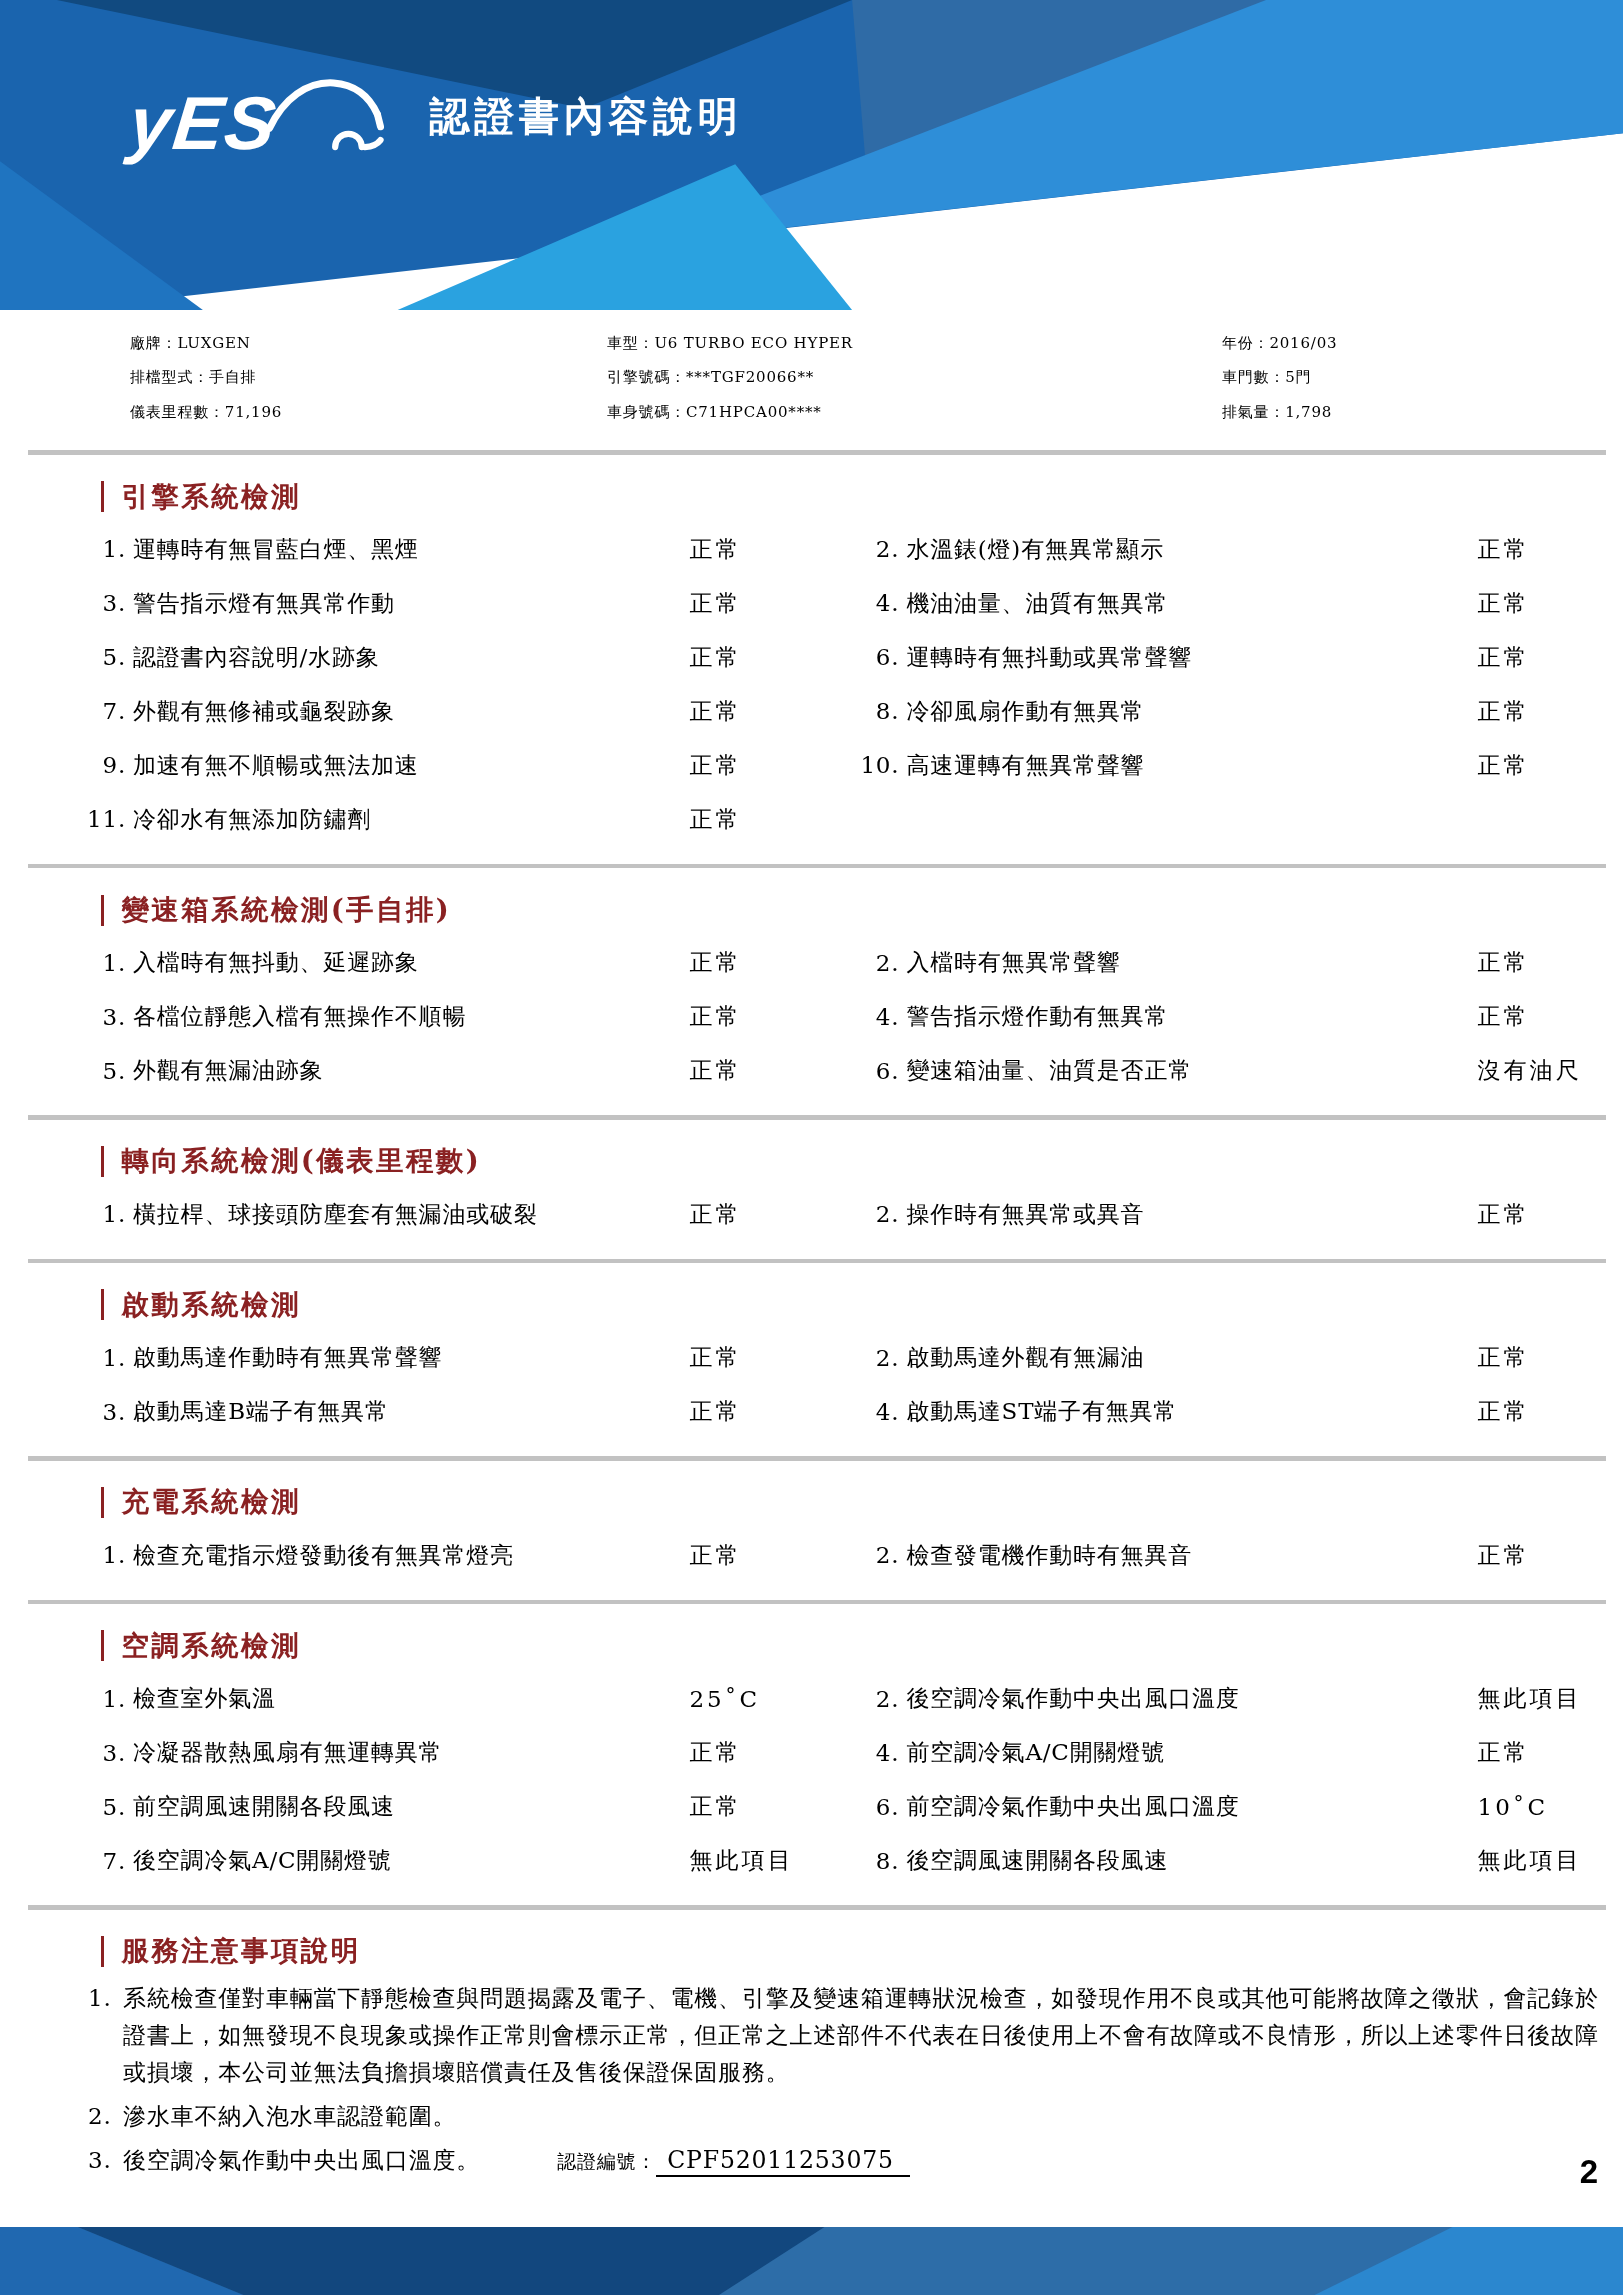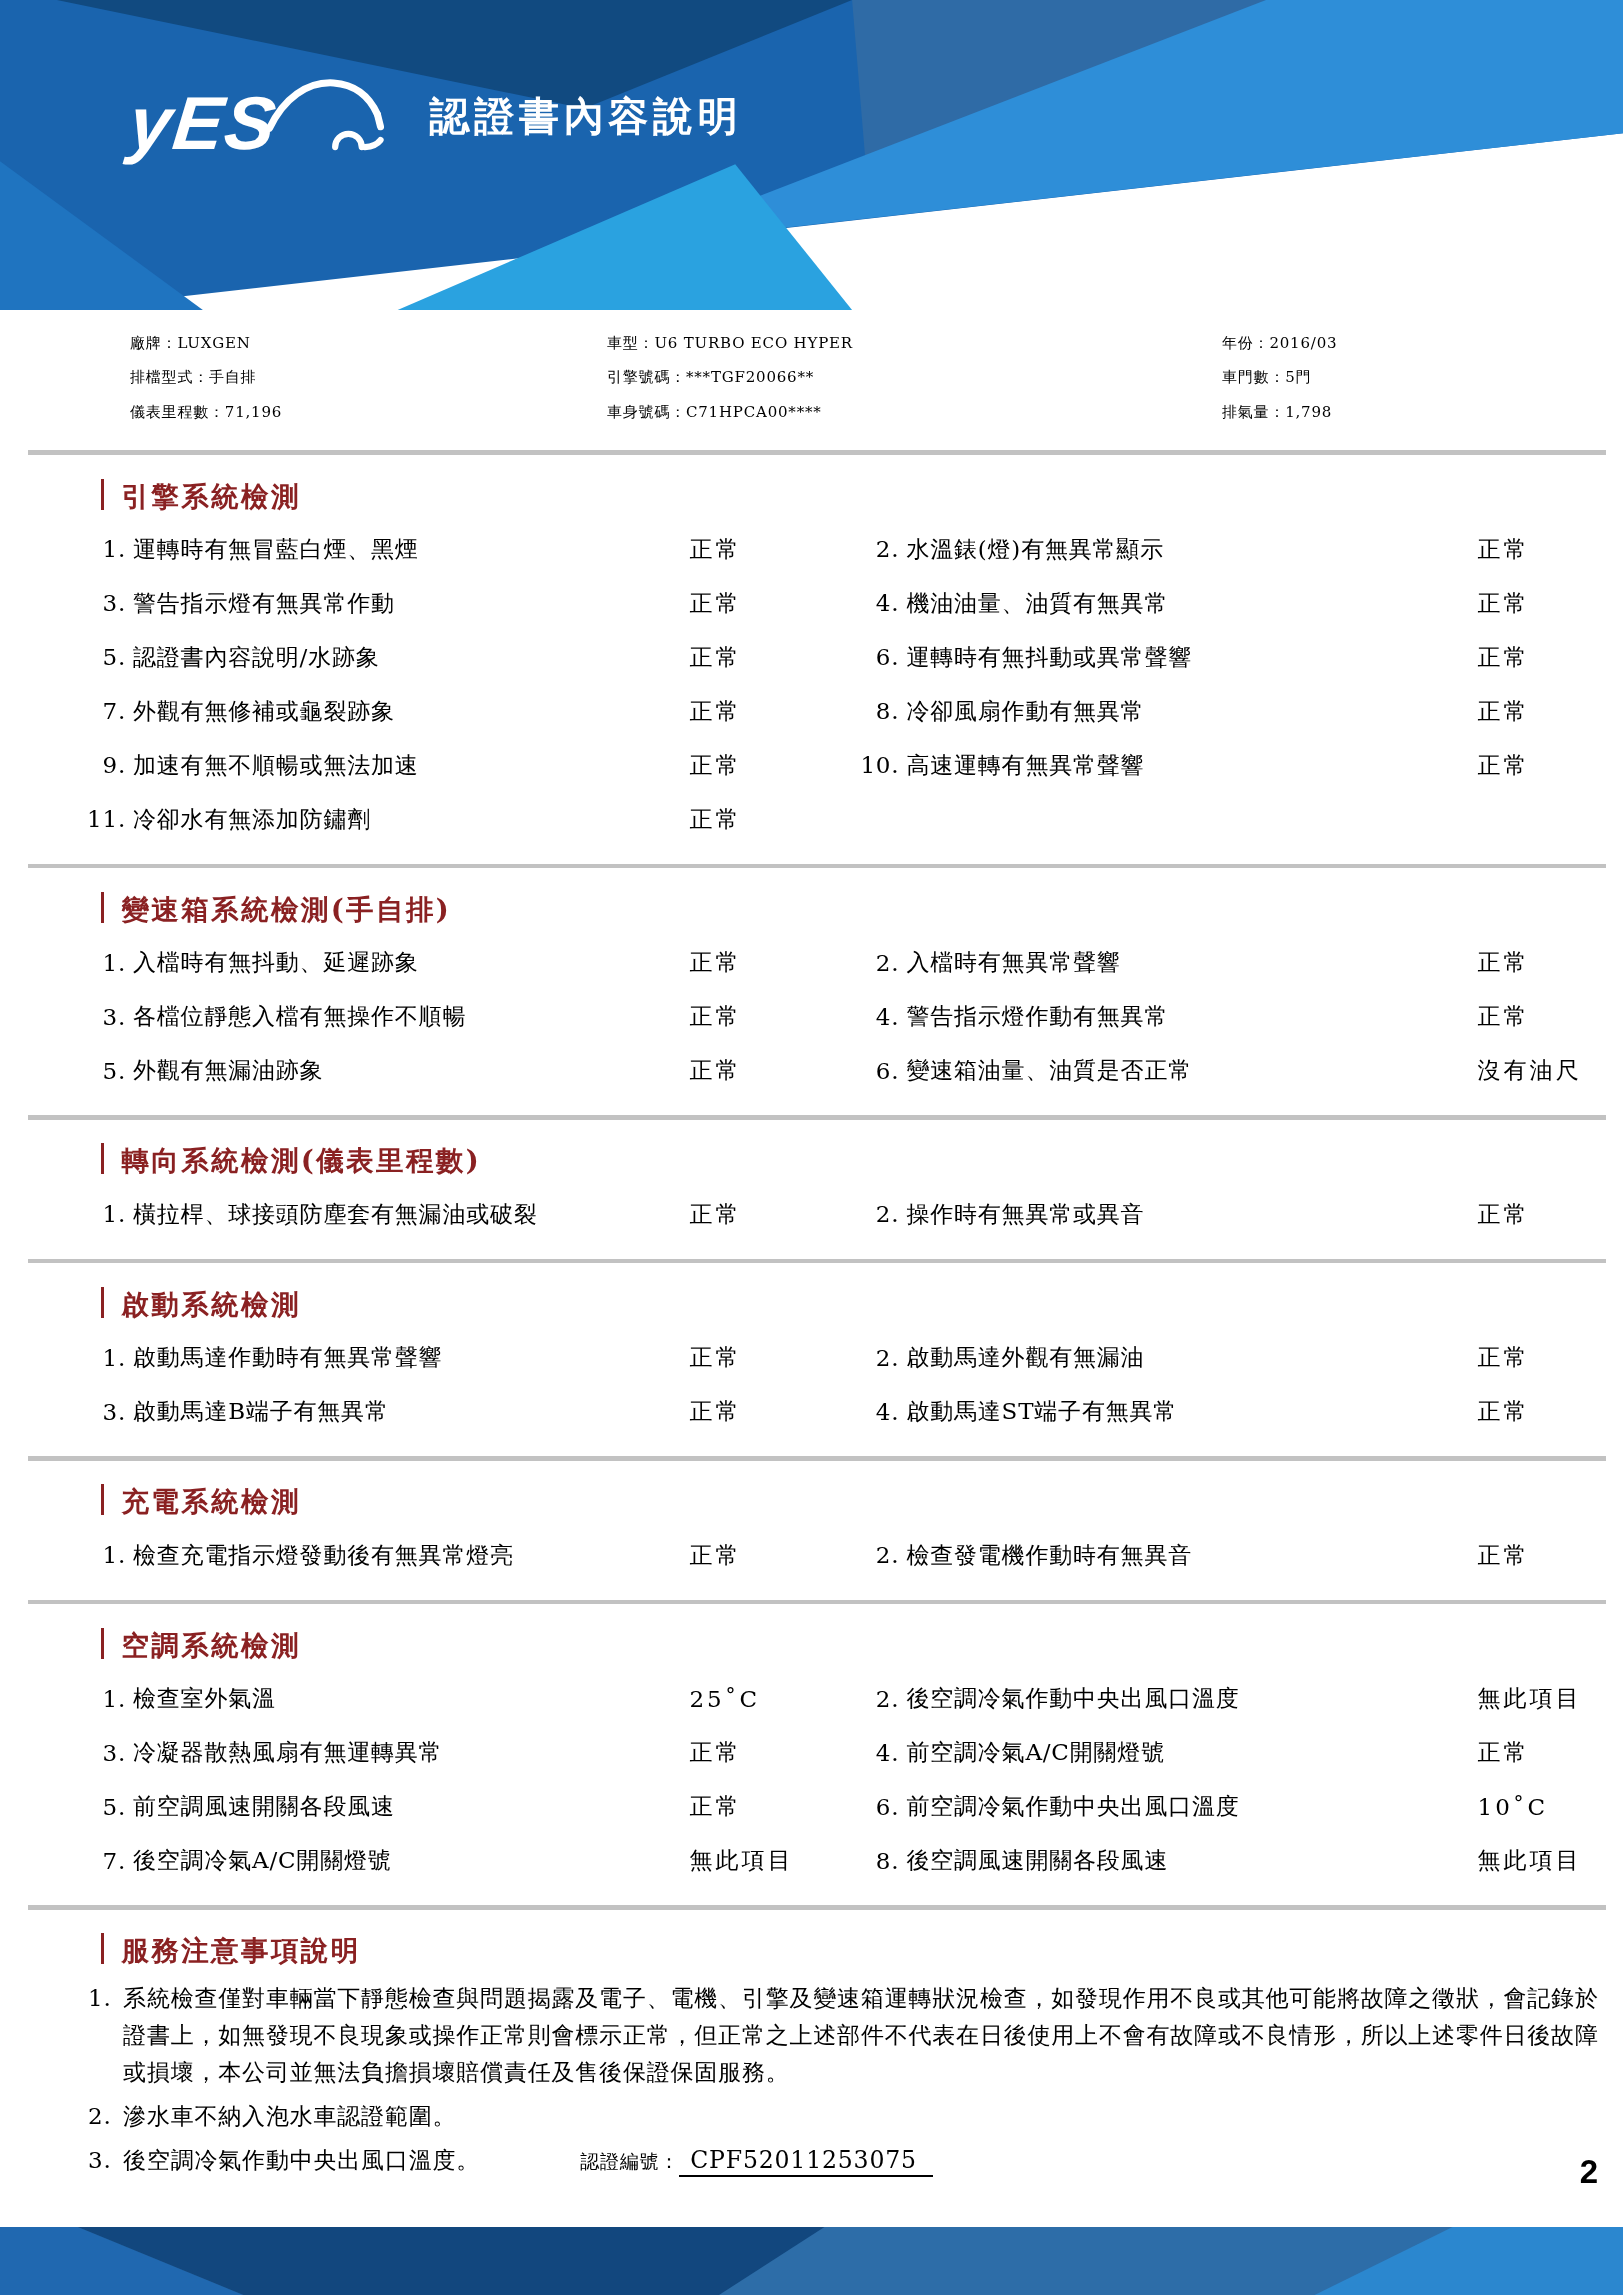--- a/index.html
+++ b/index.html
@@ -21,35 +21,35 @@
   .car-svg{margin-left:-11px;margin-bottom:3.1px;}
   .page-title{margin:0;font-family:"Liberation Sans",sans-serif;font-weight:900;color:#fff;
               font-size:40px;letter-spacing:4.7px;white-space:nowrap;}
   
   .info-grid{display:grid;grid-template-columns:477px 615px 1fr;padding:23.6px 19.6px 11px 130px;
              row-gap:15.7px;font-size:15px;letter-spacing:0.8px;}
   .info-cell{white-space:nowrap;}
   
   .divider{height:4.7px;background:#c2c2c2;margin:17.3px 17.3px 0 27.5px;}
   
-  .sec-title{display:flex;margin:23.6px 0 7.9px 101px;color:#8a2122;
+  .sec-title{display:flex;align-items:center;margin:23.6px 0 7.9px 101px;color:#8a2122;
              font-size:27.5px;font-weight:bold;letter-spacing:2.4px;}
   .sec-title .bar{width:3.1px;height:31px;background:#8a2122;margin-right:17.3px;flex:none;}
   .items{display:grid;grid-template-columns:1fr 1.02fr;column-gap:43px;
          margin:4.7px 19.6px 3.1px 85px;font-size:23px;}
   .item{display:flex;align-items:center;height:54px;letter-spacing:0.8px;}
   .item .num{flex:none;width:41px;text-align:right;padding-right:7px;}
   .item .lbl{flex:1;white-space:nowrap;overflow:hidden;}
   .item .status{flex:none;min-width:126px;letter-spacing:3.1px;white-space:nowrap;}
   
   .notes{margin:11px 19.6px 0 85px;font-size:23px;line-height:37px;letter-spacing:0.8px;}
   .note{display:flex;margin-bottom:7px;}
   .note .nnum{flex:none;width:35px;text-align:left;padding-left:3.1px;}
   .note .ntext{flex:1;}
-  .cert{margin-left:92px;letter-spacing:0;}
+  .cert{margin-left:69px;letter-spacing:0;}
   .cert-label{font-size:19px;letter-spacing:0.8px;}
   .cert-number{font-size:23.6px;border-bottom:2.4px solid #000;padding:0 15.7px 0.8px 11px;letter-spacing:0.8px;}
   
   .page-num{position:absolute;right:25px;bottom:104px;font-family:"Liberation Sans",sans-serif;
             font-size:33px;font-weight:bold;}
   .ftr{position:absolute;left:0;bottom:0;width:100%;height:68px;background:#2d6da8;}
   .ftr .layer{position:absolute;inset:0;}
   .ftr-left  {background:#2068b0;clip-path:polygon(0 0,4.8% 0,15% 100%,0 100%);}
   .ftr-navy  {background:#12477e;clip-path:polygon(4.8% 0,50.8% 0,44.3% 100%,15% 100%);}
   .ftr-right {background:#2b87cf;clip-path:polygon(89.5% 0,100% 0,100% 100%,81% 100%);}

